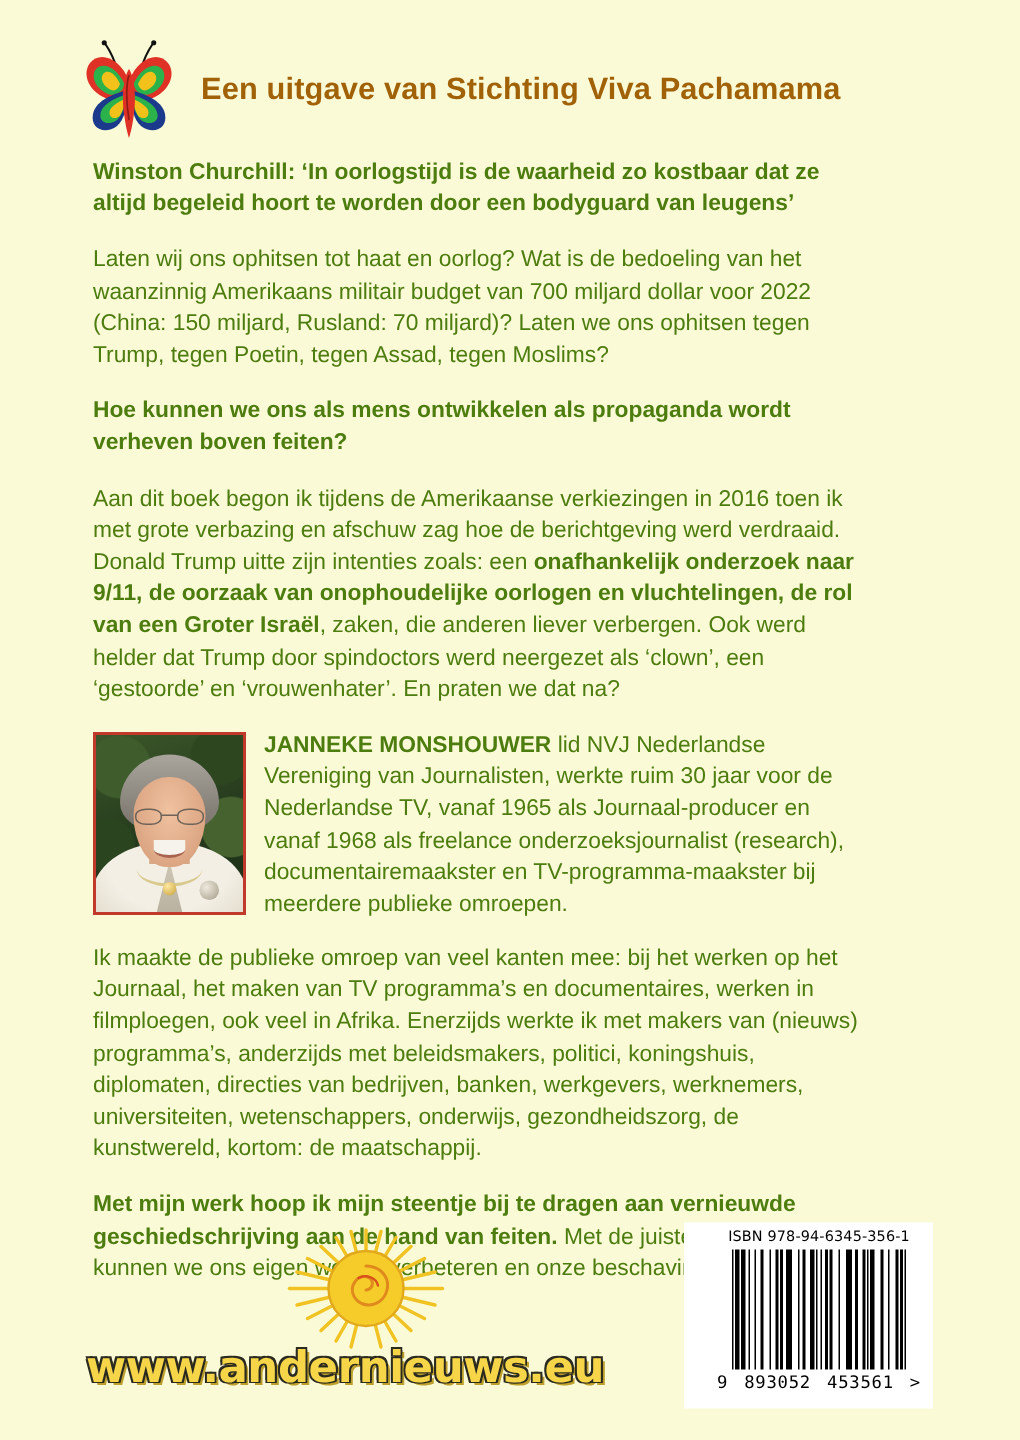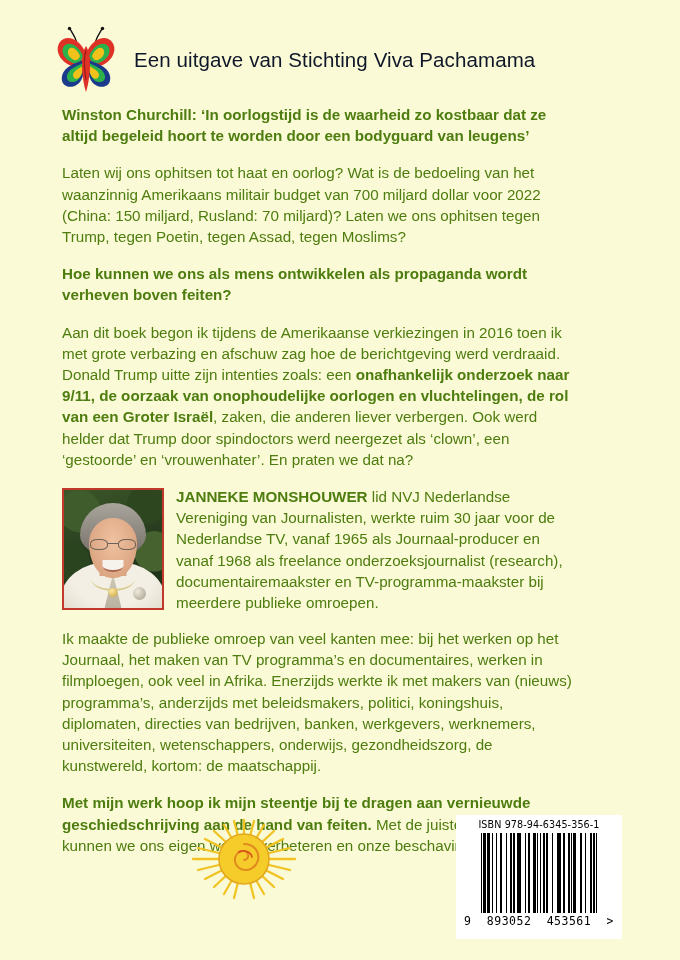--- a/index.html
+++ b/index.html
@@ -34,23 +34,23 @@
     align-items: center;
     gap: 14px;
   }
   .butterfly-logo {
     width: 68px;
     height: 72px;
     flex: 0 0 68px;
     position: relative;
   }
   .publisher-line {
-    color: #0f172a;
+    color: #a16207;
     font-size: 20.5px;
-    font-weight: normal;
+    font-weight: bold;
     letter-spacing: 0.1px;
     white-space: nowrap;
     line-height: 1.1;
   }
 
   
   .content {
     position: absolute;
     left: 62px;
     top: 104px;
@@ -275,21 +275,21 @@
 
   
   .barcode-box {
     position: absolute;
     left: 456px;
     top: 9px;
     width: 166px;
     height: 124px;
     background: #ffffff;
     box-sizing: border-box;
-    padding: 4px 6px 3px 6px;
+    padding: 4px 6px 3px 20px;
   }
   .isbn-text {
     text-align: center;
     font-size: 9.6px;
     color: #000;
     letter-spacing: 0.1px;
     font-family: "DejaVu Sans", sans-serif;
     margin-bottom: 3px;
   }
   .bars {
@@ -418,20 +418,21 @@
           <line x1="62" y1="41" x2="72" y2="80"></line>
           <line x1="62" y1="41" x2="52" y2="80"></line>
         </g>
         <circle cx="62" cy="41" r="25" fill="#f6cc2b"></circle>
         <circle cx="62" cy="41" r="25" fill="none" stroke="#e2a81c" stroke-width="1.6"></circle>
         <path d="M62 26 C72 26, 78 34, 76 42 C74 50, 66 54, 59 51 C53 48, 51 41, 55 36 C58 32, 64 32, 66 36 C67 39, 65 42, 62 42" fill="none" stroke="#e08a1e" stroke-width="2" stroke-linecap="round"></path>
         <path d="M57 34 C62 31, 69 34, 70 39" fill="none" stroke="#d94f1c" stroke-width="1.6" stroke-linecap="round"></path>
       </svg>
     </div>
 
+    <div class="website">www.andernieuws.eu</div>
 
     <div class="barcode-box">
       <div class="isbn-text">ISBN 978-94-6345-356-1</div>
       <div class="bars" id="bars">
           <span style="width: 1.25px; background: rgb(0, 0, 0);"></span>
           <span style="width: 1.25px; background: transparent;"></span>
           <span style="width: 1.25px; background: rgb(0, 0, 0);"></span>
           <span style="width: 1.25px; background: rgb(0, 0, 0);"></span>
           <span style="width: 1.25px; background: transparent;"></span>
           <span style="width: 2.5px; background: rgb(0, 0, 0);"></span>

